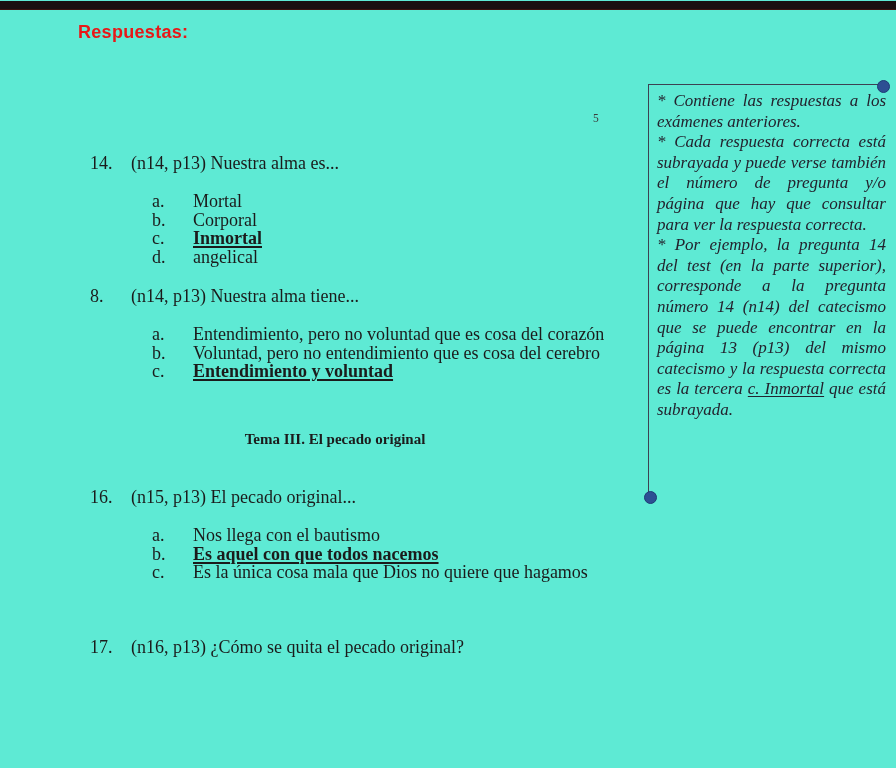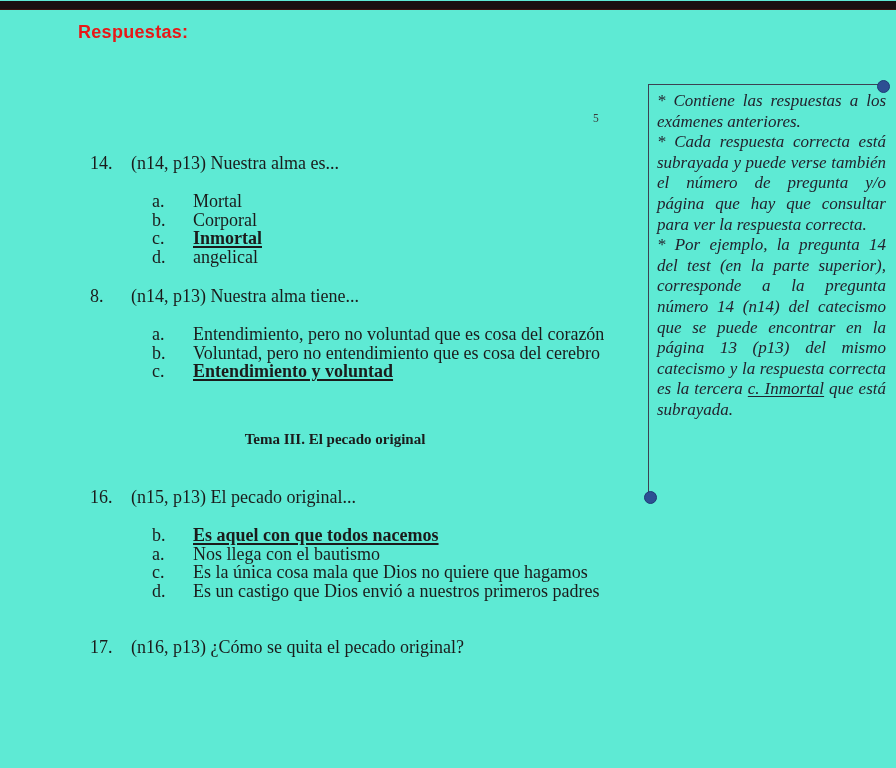--- a/index.html
+++ b/index.html
@@ -74,24 +74,23 @@
     </div>
   </div>
 
   <div id="tema">Tema III. El pecado original</div>
 
   <div class="question" style="top:488px">
     <div class="q-line">
       <span class="q-num">16.</span><span class="q-text">(n15, p13) El pecado original...</span>
     </div>
     <div class="options">
+      <div class="opt-row"><span class="opt-letter">a.</span><span class="opt-text">Nos llega con el bautismo</span></div>
       <div class="opt-row correct"><span class="opt-letter">b.</span><span class="opt-text">Es aquel con que todos nacemos</span></div>
-      <div class="opt-row"><span class="opt-letter">a.</span><span class="opt-text">Nos llega con el bautismo</span></div>
       <div class="opt-row"><span class="opt-letter">c.</span><span class="opt-text">Es la única cosa mala que Dios no quiere que hagamos</span></div>
-      <div class="opt-row"><span class="opt-letter">d.</span><span class="opt-text">Es un castigo que Dios envió a nuestros primeros padres</span></div>
     </div>
   </div>
 
   <div class="question" style="top:638px">
     <div class="q-line">
       <span class="q-num">17.</span><span class="q-text">(n16, p13) ¿Cómo se quita el pecado original?</span>
     </div>
   </div>
 
   <div id="note-line-top"></div>

